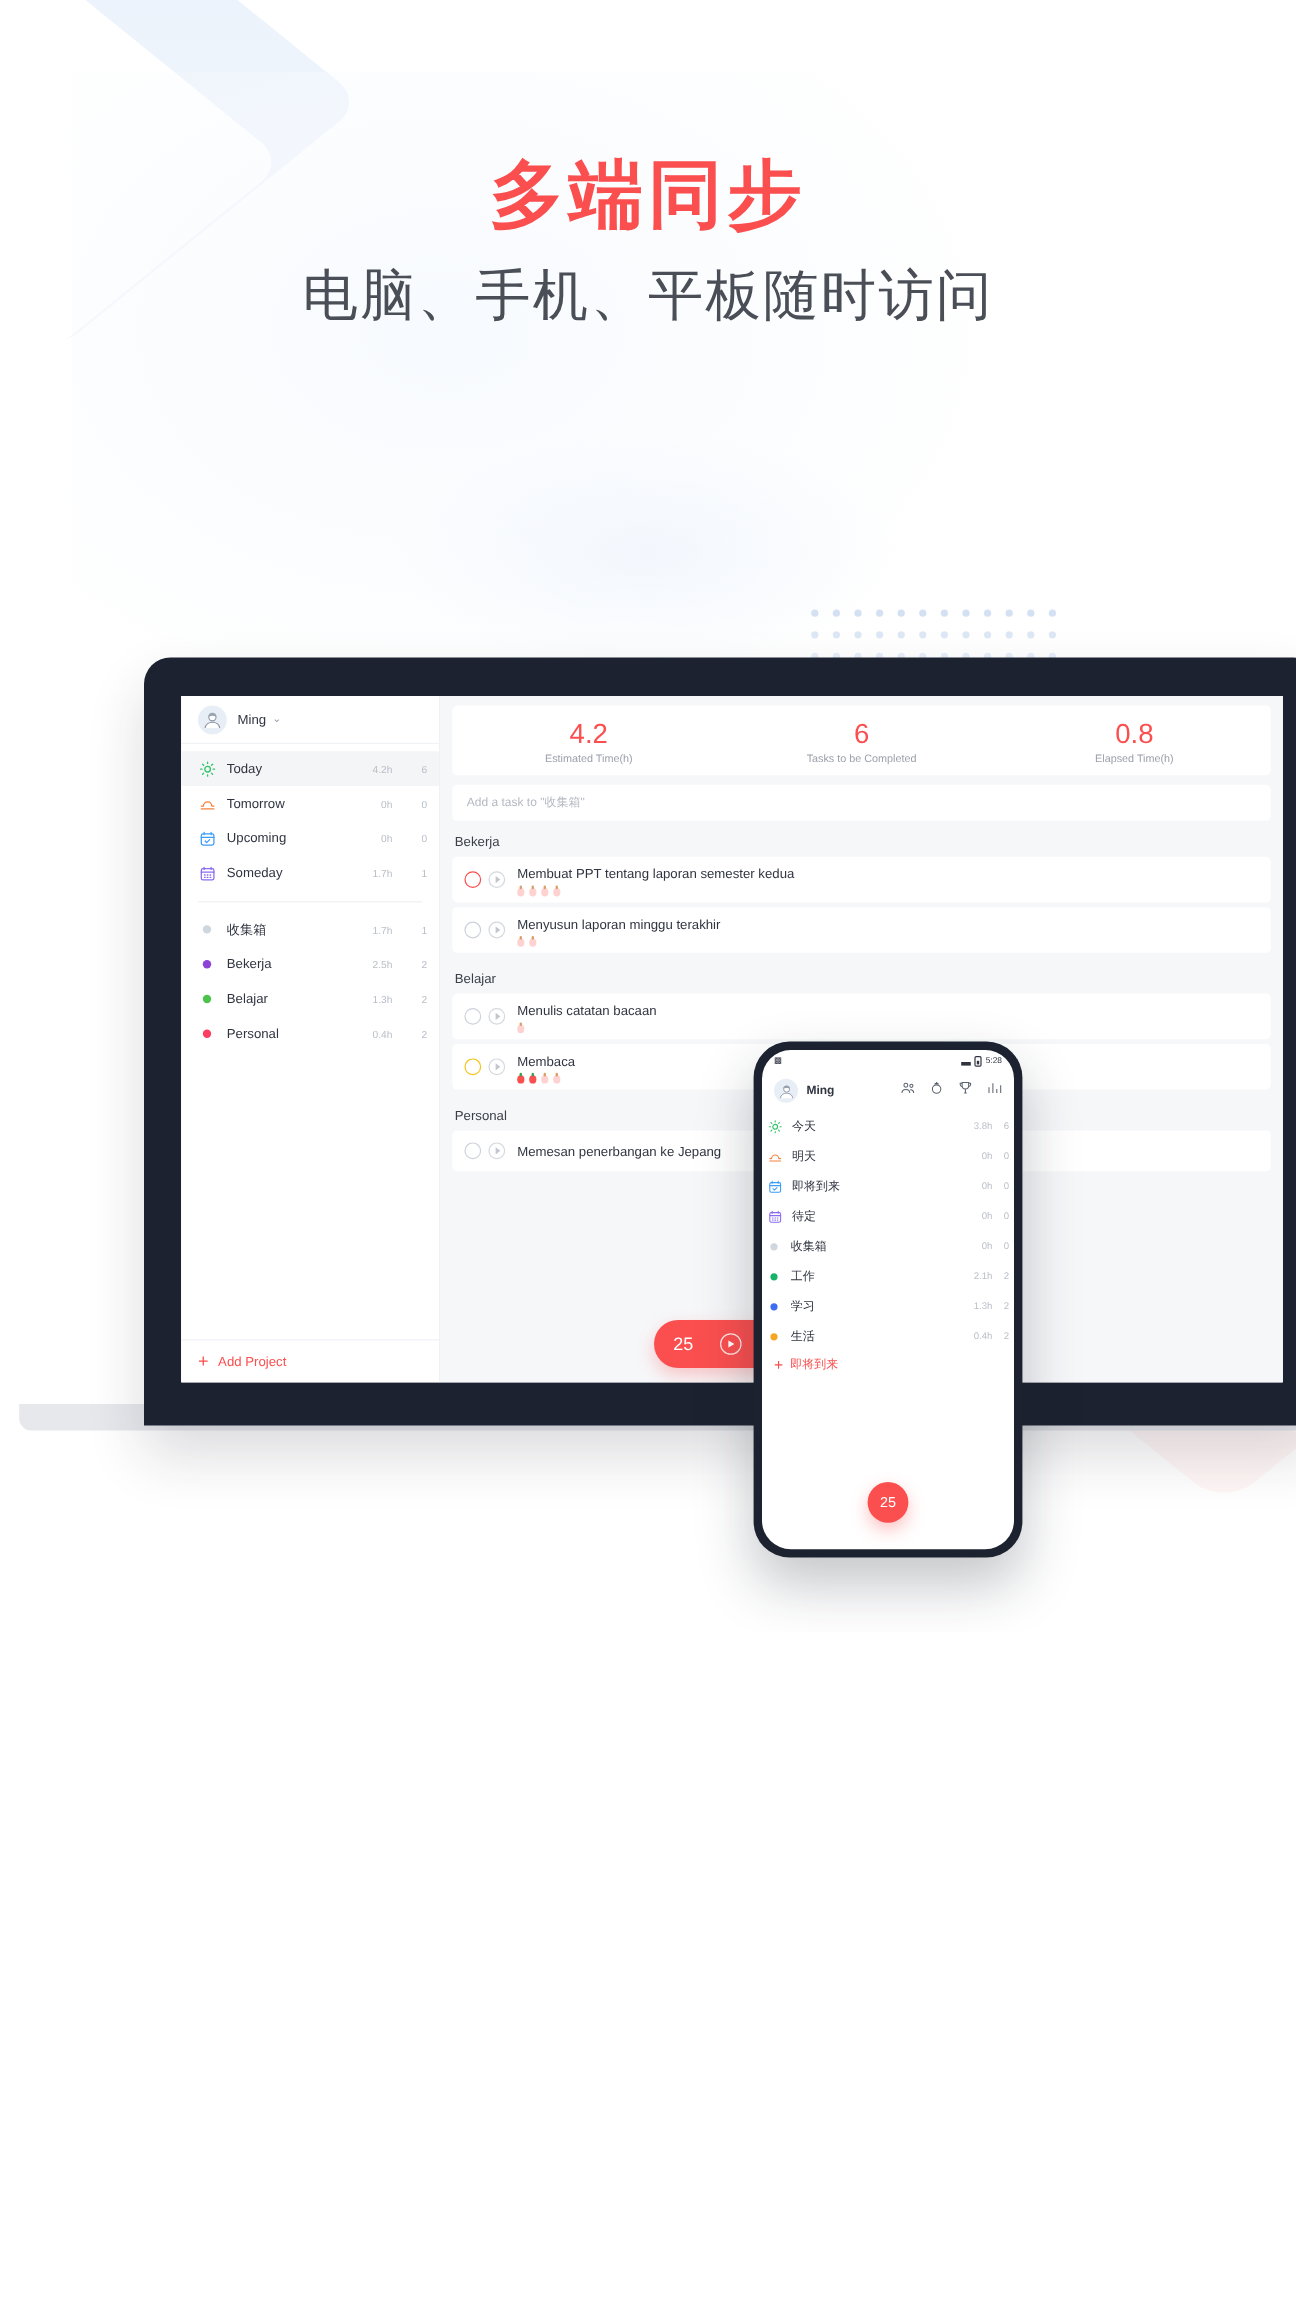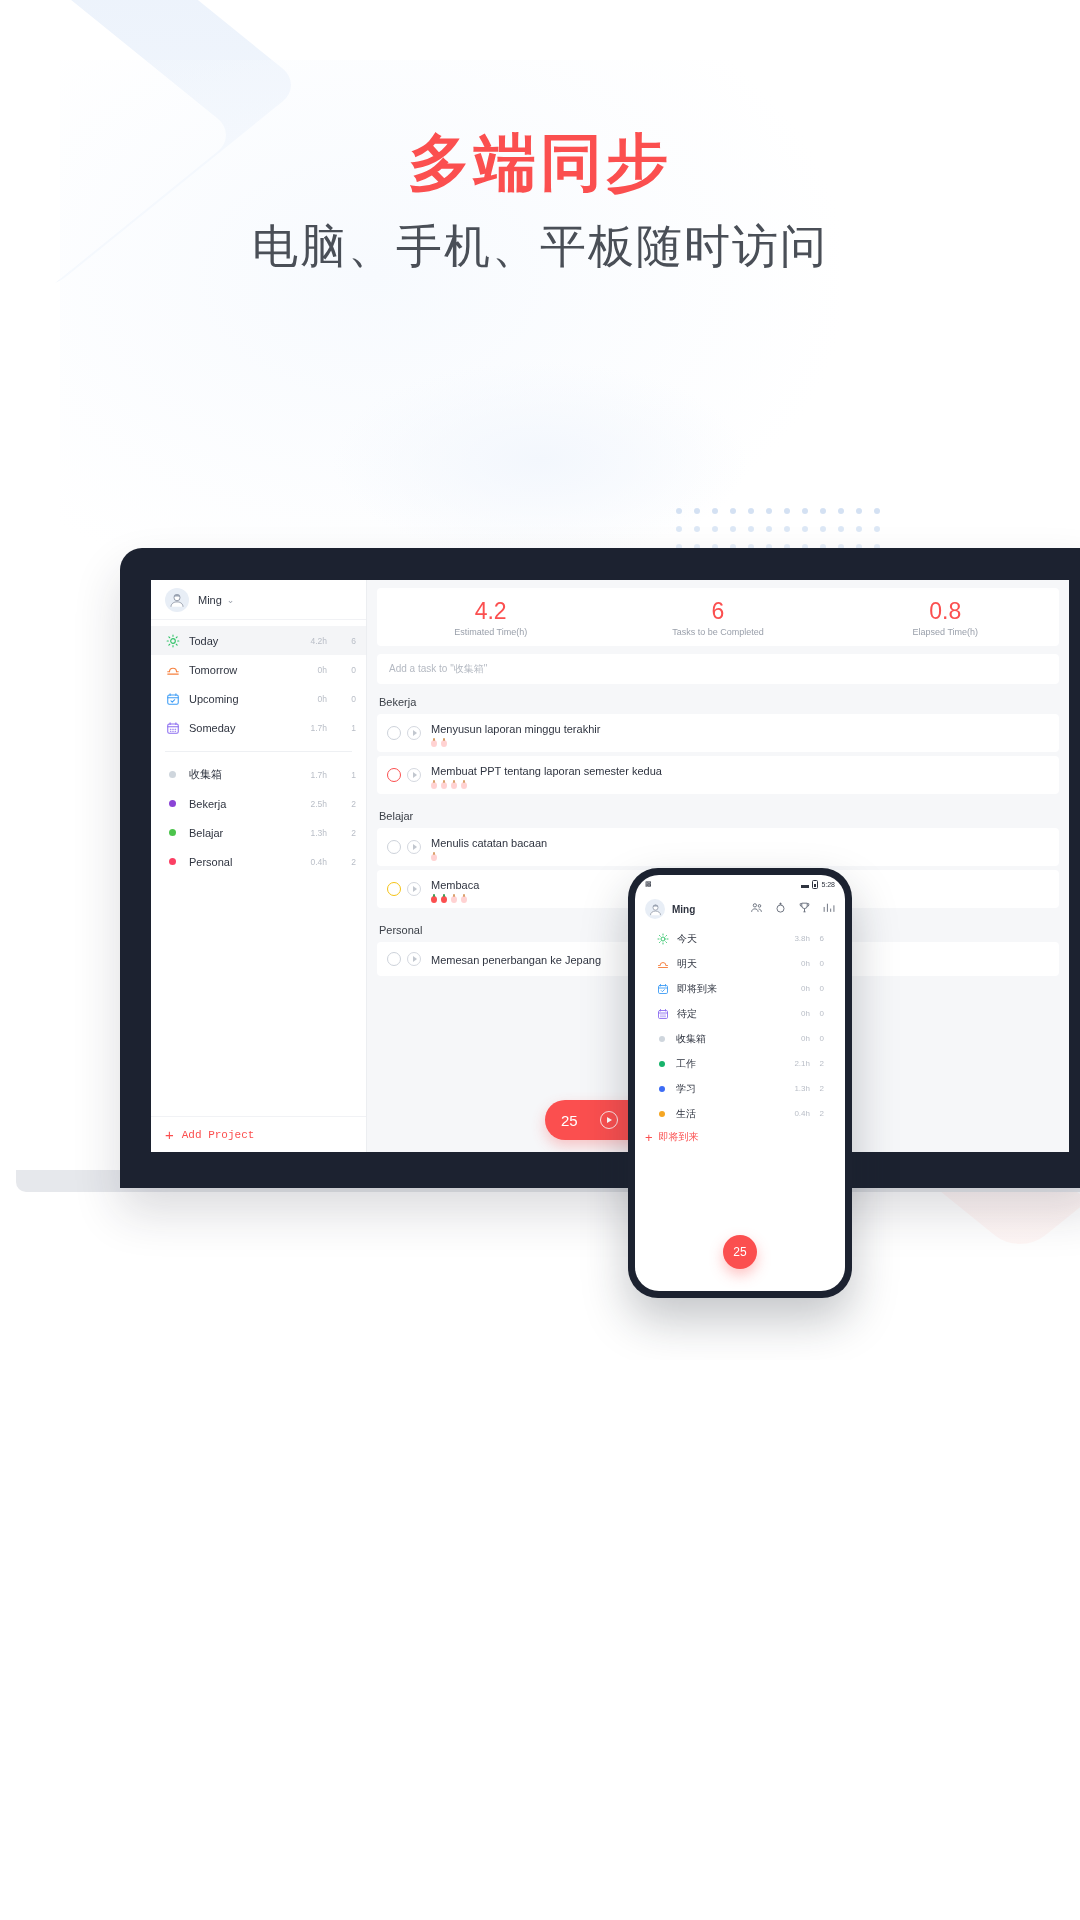--- a/index.html
+++ b/index.html
@@ -104,21 +104,21 @@
 
   .nav-sep { height: 1px; background: #eef0f3; margin: 9px 14px 8px 14px; }
   .dot { width: 7px; height: 7px; border-radius: 50%; flex: 0 0 7px; margin-left: 4px; }
 
   .add-project {
     position: absolute; left: 0; bottom: 0; width: 100%; height: 36px;
     display: flex; align-items: center; padding-left: 14px;
     border-top: 1px solid #f1f2f5;
   }
   .plus { color: #fb4f4f; font-size: 15px; line-height: 1; margin-right: 8px; }
-  .add-project span.lbl { font-size: 11px; color: #fb4f4f; font-family: Liberation Mono, monospace; }
+  .add-project span.lbl { font-size: 11px; color: #fb4f4f; }
 
   
   .main { flex: 1; background: #f6f7f9; position: relative; overflow: hidden; }
   .stats {
     background: #ffffff; margin: 8px 10px 0 10px; border-radius: 4px;
     display: flex; height: 58px; align-items: center;
   }
   .stat { flex: 1; text-align: center; }
   .stat .val { font-size: 23px; color: #fb4f4f; line-height: 27px; font-weight: 400; }
   .stat .lbl { font-size: 9px; color: #9aa0ab; margin-top: 2px; }
@@ -176,21 +176,21 @@
   .batt::after { content:""; position:absolute; left:1px; right:1px; bottom:1px; top:3px; background:#2f3440; }
 
   .ph-head { display: flex; align-items: center; padding: 6px 10px 4px 10px; }
   .ph-avatar { width: 20px; height: 20px; border-radius: 50%; background: #e8eef6; display:flex; align-items:center; justify-content:center; flex:0 0 20px; }
   .ph-avatar svg { width: 15px; height: 15px; }
   .ph-name { font-size: 10px; color: #2f3440; margin-left: 7px; font-weight: 700; }
   .ph-actions { margin-left: auto; display: flex; gap: 11px; align-items: center; }
   .ph-actions svg { width: 13px; height: 13px; }
 
   .ph-list { padding-top: 3px; }
-  .ph-row { display: flex; align-items: center; height: 25px; padding: 0 21px; }
+  .ph-row { display: flex; align-items: center; height: 25px; padding: 0 4px; }
   .ph-ico { width: 13px; height: 13px; flex: 0 0 13px; display:flex; align-items:center; justify-content:center; }
   .ph-ico svg { width: 12px; height: 12px; }
   .ph-lbl { font-size: 10px; color: #2f3440; margin-left: 8px; flex: 1; }
   .ph-h { font-size: 8px; color: #b9bec7; margin-right: 8px; }
   .ph-c { font-size: 8px; color: #b9bec7; width: 6px; text-align: right; }
   .ph-dot { width: 6px; height: 6px; border-radius: 50%; flex: 0 0 6px; margin-left: 3px; }
   .ph-add { display: flex; align-items: center; padding: 4px 10px 0 10px; }
   .ph-add .plus { font-size: 13px; margin-right: 6px; }
   .ph-add .lbl { font-size: 10px; color: #fb4f4f; }
 
@@ -385,37 +385,37 @@
                 </div>
               </div>
 
             <div class="add-task">
               <span class="ph">Add a task to "收集箱"</span>
             </div>
 
             <div id="laptop-groups">
                 <div class="group-title">Bekerja</div>
                 <div class="task">
+                  <span class="circle red"></span>
+                  <span class="play">
+                    <i></i>
+                  </span>
+                  <span class="task-body"><span class="task-title">Membuat PPT tentang laporan semester kedua</span><div class="pomos">
+                      <span class="pom"></span>
+                      <span class="pom"></span>
+                      <span class="pom"></span>
+                      <span class="pom"></span>
+                    </div></span>
+                </div>
+                <div class="task">
                   <span class="circle gray"></span>
                   <span class="play">
                     <i></i>
                   </span>
                   <span class="task-body"><span class="task-title">Menyusun laporan minggu terakhir</span><div class="pomos">
-                      <span class="pom"></span>
-                      <span class="pom"></span>
-                    </div></span>
-                </div>
-                <div class="task">
-                  <span class="circle red"></span>
-                  <span class="play">
-                    <i></i>
-                  </span>
-                  <span class="task-body"><span class="task-title">Membuat PPT tentang laporan semester kedua</span><div class="pomos">
-                      <span class="pom"></span>
-                      <span class="pom"></span>
                       <span class="pom"></span>
                       <span class="pom"></span>
                     </div></span>
                 </div>
                 <div class="group-title">Belajar</div>
                 <div class="task">
                   <span class="circle gray"></span>
                   <span class="play">
                     <i></i>
                   </span>

